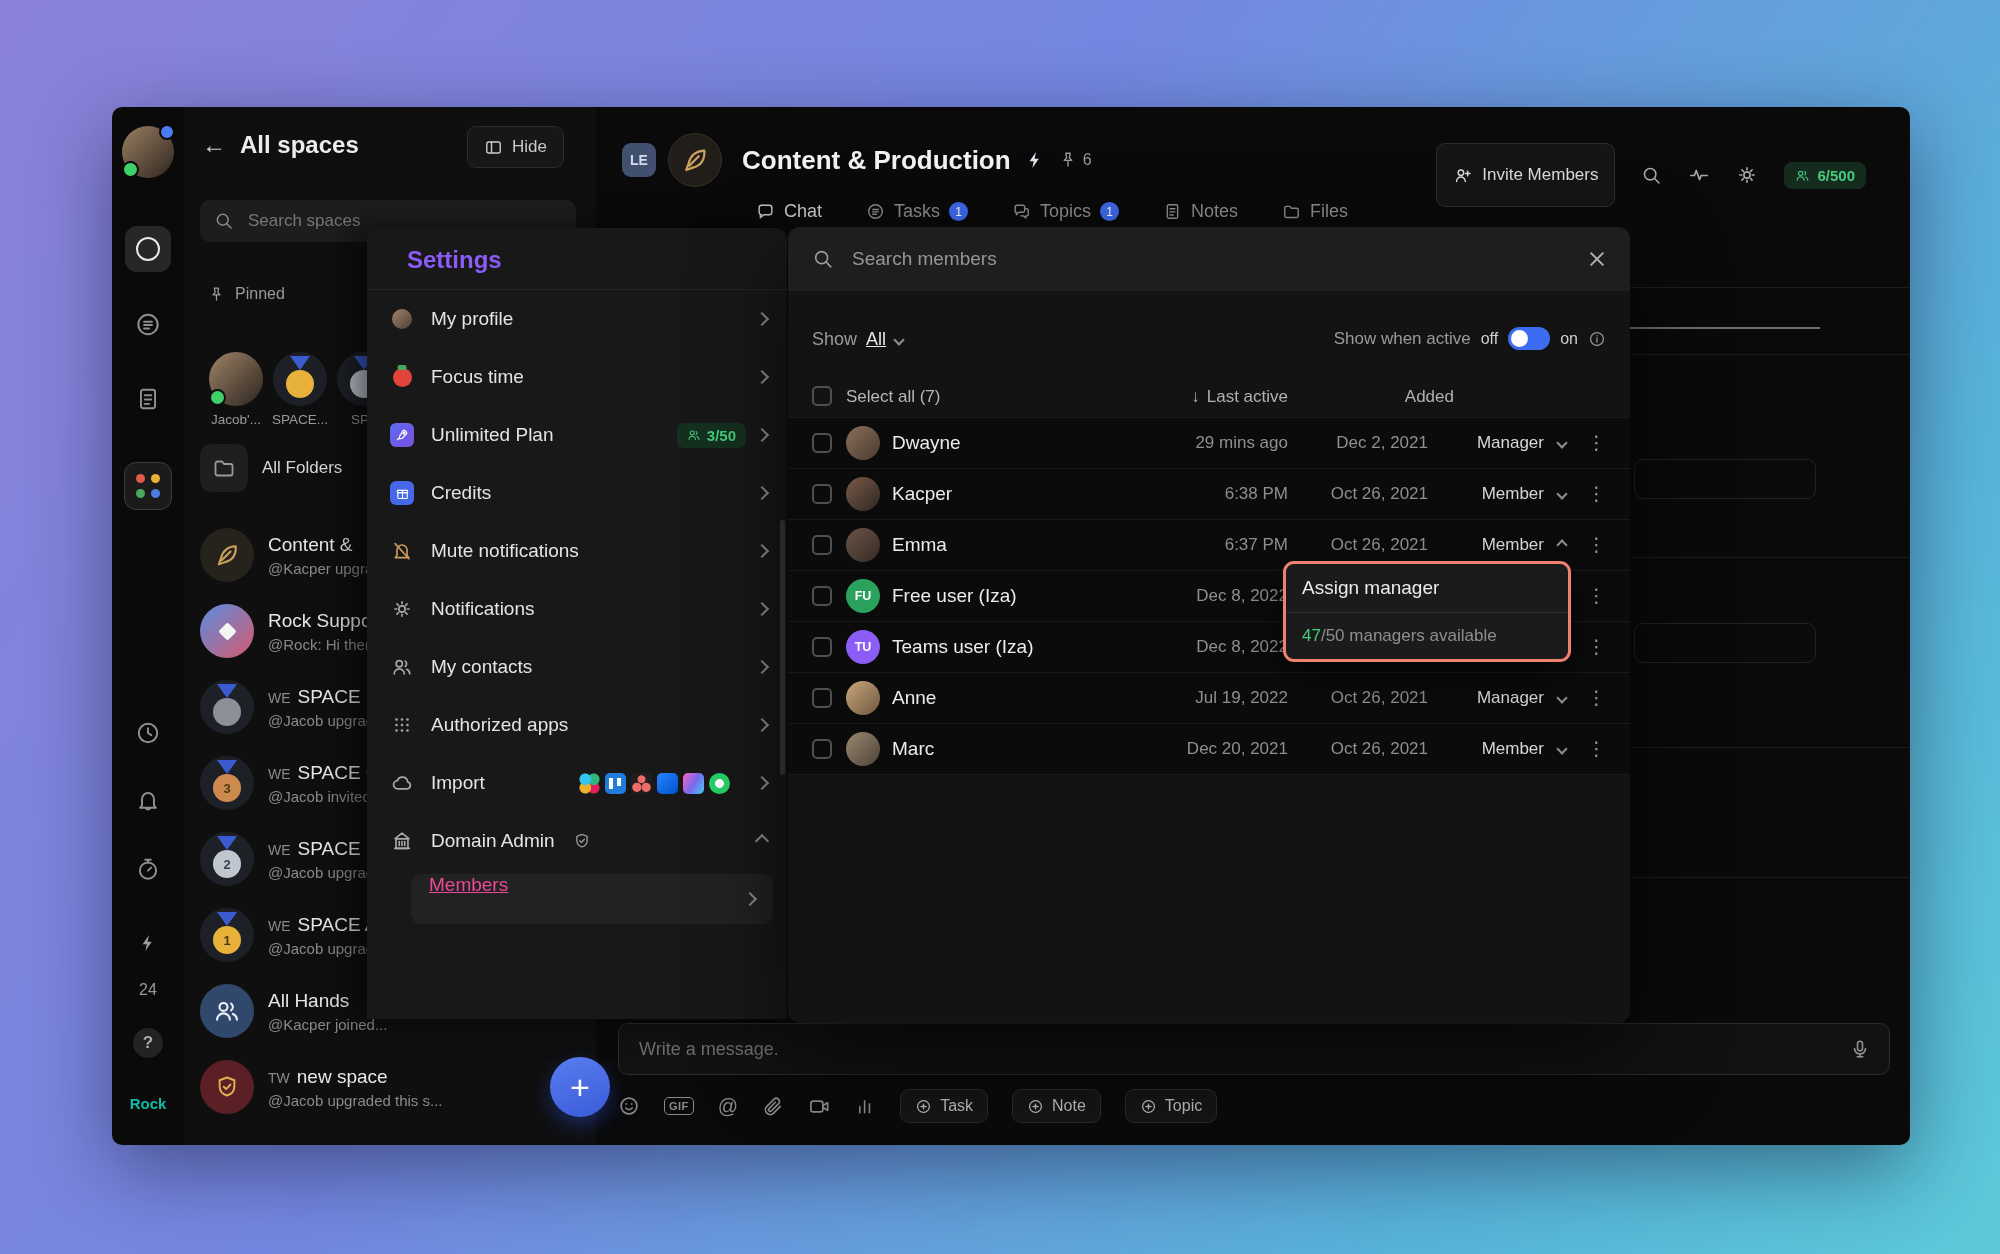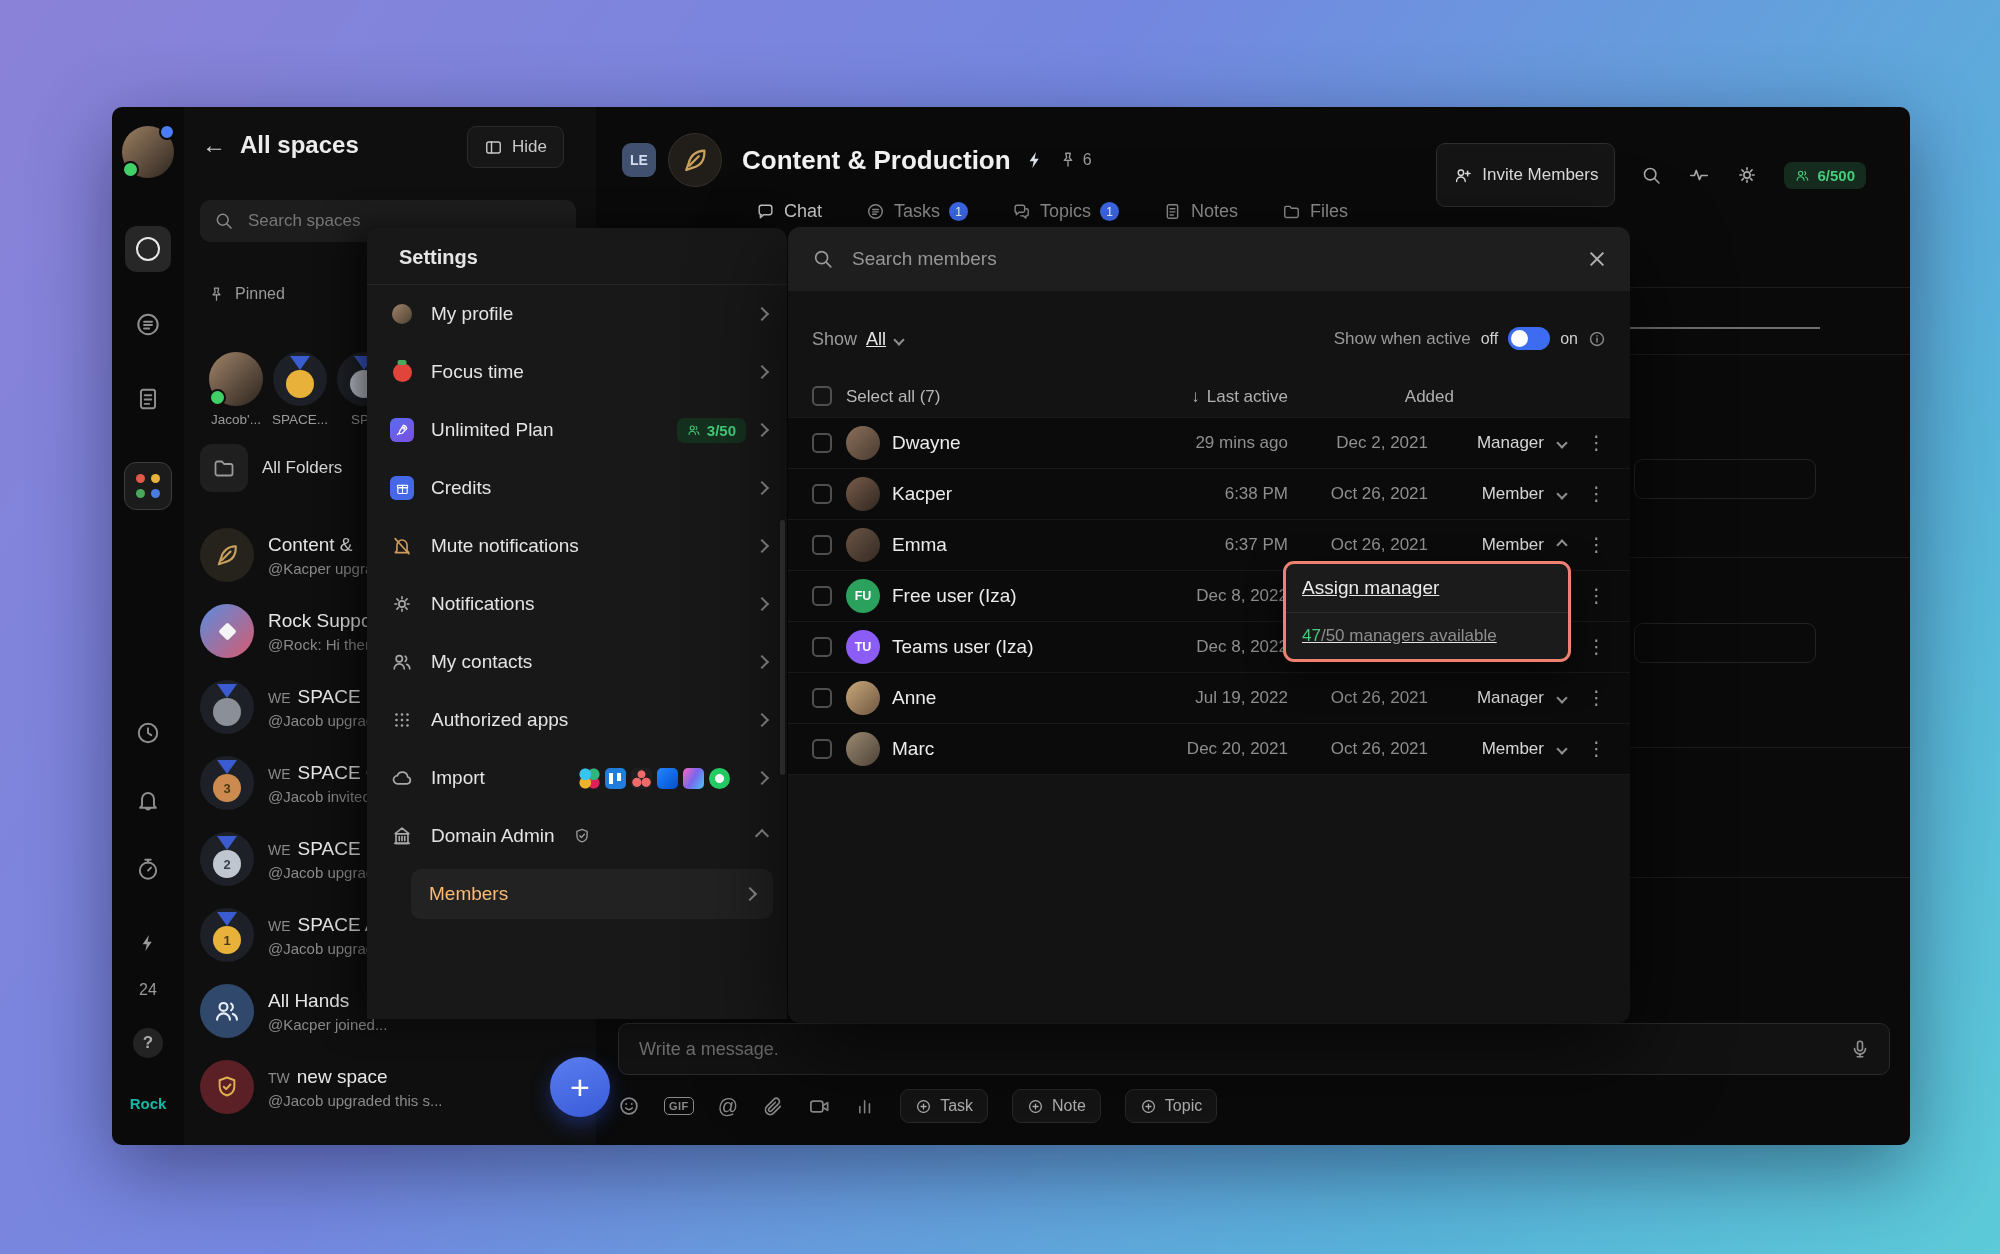--- a/index.html
+++ b/index.html
@@ -68,21 +68,21 @@
   .sav.shieldav{background:#5a2026;color:#e0b050;}
   .sp-row .txt{width:200px;overflow:hidden;}
   .sp-row .line1{display:flex;align-items:baseline;gap:7px;white-space:nowrap;}
   .sp-row .pfx{font-size:14px;color:#8a8a8a;}
   .sp-row .nm{font-size:19px;color:#e6e6e6;}
   .sp-row .sub{margin-top:4px;font-size:15px;color:#8a8a8a;white-space:nowrap;}
   .fab{position:absolute;left:366px;top:950px;width:60px;height:60px;border-radius:50%;background:linear-gradient(160deg,#5a7df0,#3a5bd8);color:#fff;display:flex;align-items:center;justify-content:center;font-size:34px;font-weight:300;box-shadow:0 8px 20px rgba(40,80,220,.4);z-index:35;}
 
   
   .settings{position:absolute;left:255px;top:121px;width:420px;height:791px;background:#181818;border-radius:12px 12px 0 0;box-shadow:-14px 0 34px rgba(0,0,0,.55);z-index:30;overflow:hidden;}
-  .set-title{padding:18px 32px 15px;font-size:20px;font-weight:700;color:#e5e5e5;border-bottom:1px solid #262626;}
+  .set-title{padding:18px 40px 15px;font-size:24px;font-weight:700;color:#8b5cf6;border-bottom:1px solid #262626;}
   .s-item{height:58px;display:flex;align-items:center;gap:16px;padding:0 20px 0 22px;}
   .s-ic{width:26px;display:flex;justify-content:center;color:#a8a8a8;flex:none;}
   .s-label{font-size:19px;color:#e4e4e4;white-space:nowrap;}
   .s-right{margin-left:auto;display:flex;align-items:center;gap:11px;}
   .av-xs{width:20px;height:20px;border-radius:50%;background:linear-gradient(135deg,#a08468,#4e4034);}
   .tomato{position:relative;width:19px;height:19px;border-radius:50%;background:#e0443a;}
   .tomato::before{content:'';position:absolute;left:50%;top:-3px;transform:translateX(-50%);width:9px;height:5px;background:#4aa85e;border-radius:2px;}
   .tile{width:24px;height:24px;border-radius:6px;display:flex;align-items:center;justify-content:center;color:#fff;}
   .tile-rocket{background:linear-gradient(135deg,#5a6cf0,#7b4fe0);}
   .tile-gift{background:#4668e8;}
@@ -90,21 +90,21 @@
   .mute-ic{color:#cf9a5e;}
   .minis{display:flex;align-items:center;gap:5px;margin-left:auto;margin-right:11px;}
   .mini{width:21px;height:21px;border-radius:5px;flex:none;}
   .mini-slack{background:radial-gradient(circle at 30% 30%,#36C5F0 0 26%,transparent 30%),radial-gradient(circle at 70% 30%,#2EB67D 0 26%,transparent 30%),radial-gradient(circle at 30% 70%,#ECB22E 0 26%,transparent 30%),radial-gradient(circle at 70% 70%,#E01E5A 0 26%,transparent 30%),#1f1f1f;}
   .mini-trello{background:linear-gradient(#fff,#fff) 4px 5px/4px 11px no-repeat,linear-gradient(#fff,#fff) 12px 5px/4px 8px no-repeat,#217ddb;}
   .mini-asana{background:radial-gradient(circle at 50% 30%,#f06a6a 0 20%,transparent 24%),radial-gradient(circle at 28% 68%,#f06a6a 0 20%,transparent 24%),radial-gradient(circle at 72% 68%,#f06a6a 0 20%,transparent 24%),#1f1f1f;}
   .mini-jira{background:linear-gradient(135deg,#2684ff,#0052cc);}
   .mini-clickup{background:linear-gradient(120deg,#ff66c4,#7b68ee 50%,#49ccf9);}
   .mini-wa{background:radial-gradient(circle at 50% 50%,#fff 0 28%,#25d366 32%);border-radius:50%;}
   .shield-sm{color:#9a9a9a;margin-left:2px;}
-  .s-sub{margin:4px 14px 0 44px;height:50px;background:#222;border-radius:10px;display:flex;align-items:center;padding:0 18px;color:#fdba74;font-size:19px;}
+  .s-sub{margin:4px 14px 0 44px;height:50px;background:#222;border-radius:10px;display:flex;padding:0 18px;color:#ec4899;font-size:19px;text-decoration:underline;}
   .set-scroll{position:absolute;right:2px;top:292px;width:5px;height:255px;background:#3a3a3a;border-radius:3px;}
 
   
   .ws-badge{position:absolute;left:510px;top:36px;width:34px;height:34px;border-radius:9px;background:#41506f;color:#d2dcf0;font-size:14px;font-weight:700;display:flex;align-items:center;justify-content:center;}
   .hd-avatar{position:absolute;left:556px;top:26px;width:54px;height:54px;border-radius:50%;background:#211e19;border:1px solid #35302a;display:flex;align-items:center;justify-content:center;color:#c9a05e;box-sizing:border-box;}
   .title-row{position:absolute;left:630px;top:36px;display:flex;align-items:center;gap:14px;height:34px;}
   .m-title{font-size:26px;font-weight:700;color:#f2f2f2;white-space:nowrap;}
   .t-bolt{color:#dfe5f0;}
   .t-pin{display:flex;align-items:center;gap:6px;color:#9a9a9a;font-size:16px;}
   .mh-right{position:absolute;right:44px;top:36px;display:flex;align-items:center;gap:26px;}
@@ -167,21 +167,21 @@
   .av-p4{background:linear-gradient(135deg,#c9a87a,#6e5640);}
   .av-p5{background:linear-gradient(135deg,#9a8a72,#4e4236);}
   .av-fu{background:#2aa15c;}
   .av-tu{background:#8b5cf6;}
   .m-row .nm{position:absolute;left:104px;top:0;line-height:50px;font-size:19px;color:#ececec;white-space:nowrap;}
   .m-row .tm{position:absolute;left:330px;top:0;width:170px;text-align:right;line-height:50px;font-size:17px;color:#8f8f8f;}
   .m-row .ad{position:absolute;left:520px;top:0;width:120px;text-align:right;line-height:50px;font-size:17px;color:#8f8f8f;}
   .m-row .role{position:absolute;right:86px;top:0;line-height:50px;font-size:17px;color:#d6d6d6;white-space:nowrap;}
   .m-row .rchev{position:absolute;right:64px;top:21px;}
   .m-row .kebab{position:absolute;right:24px;top:13px;font-size:19px;color:#9a9a9a;line-height:24px;}
-  .popup{position:absolute;left:495px;top:334px;width:282px;background:#1b1b1b;border:3px solid #ef8170;border-radius:11px;z-index:10;overflow:hidden;box-shadow:0 12px 34px rgba(0,0,0,.55);text-decoration:underline;}
+  .popup{position:absolute;left:495px;top:334px;width:282px;background:#1b1b1b;border:3px solid #ef8170;border-radius:11px;z-index:10;overflow:hidden;box-shadow:0 12px 34px rgba(0,0,0,.55);}
   .pp-row1{padding:13px 16px;font-size:19px;color:#ececec;}
   .pp-row2{padding:13px 16px;font-size:17px;border-top:1px solid #2c2c2c;}
   .pp-row2 .cnt{color:#46cc7c;}
   .pp-row2 .rest{color:#8f8f8f;}
 </style>
 </head>
 <body>
 
 <svg width="0" height="0" style="position:absolute">
   <symbol id="i-search" viewBox="0 0 24 24">

